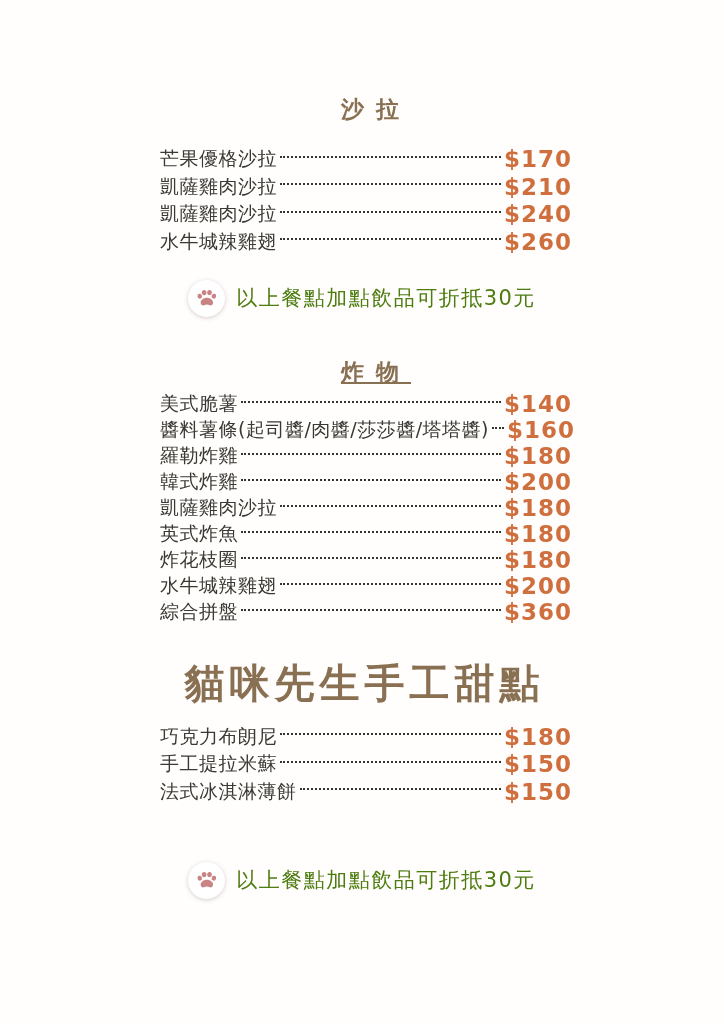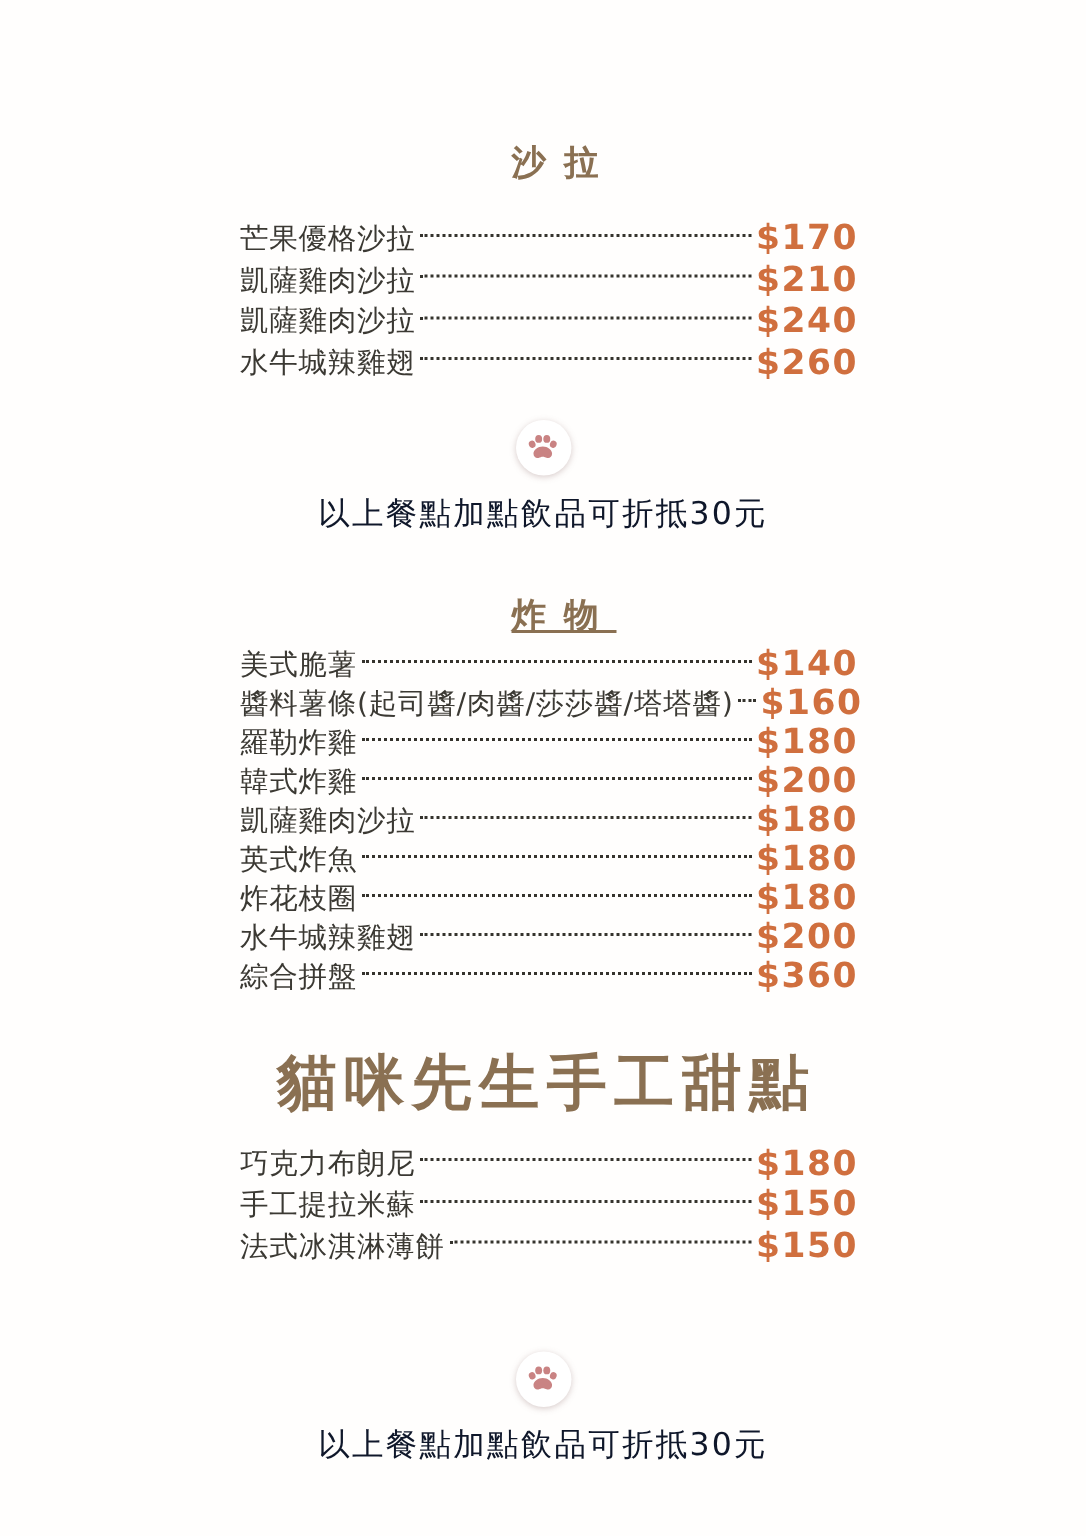--- a/index.html
+++ b/index.html
@@ -65,24 +65,23 @@
     color: #d06f3e;
     letter-spacing: 1px;
     white-space: nowrap;
   }
   .note {
     display: flex;
     align-items: center;
     justify-content: center;
     gap: 11px;
     font-size: 21px;
-    color: #0f172a;
+    color: #4d7c0f;
     letter-spacing: 1.5px;
     font-weight: 500;
-    flex-direction: column;
   }
   .note-1 { margin-top: 24px; }
   .note-2 { margin-top: 56px; }
   .t-fried { margin-top: 42px; text-decoration: underline; }
   .paw-circle {
     width: 37px; height: 37px;
     border-radius: 50%;
     background: #ffffff;
     box-shadow: 0 1px 4px rgba(140, 110, 110, 0.35);
     display: flex;

